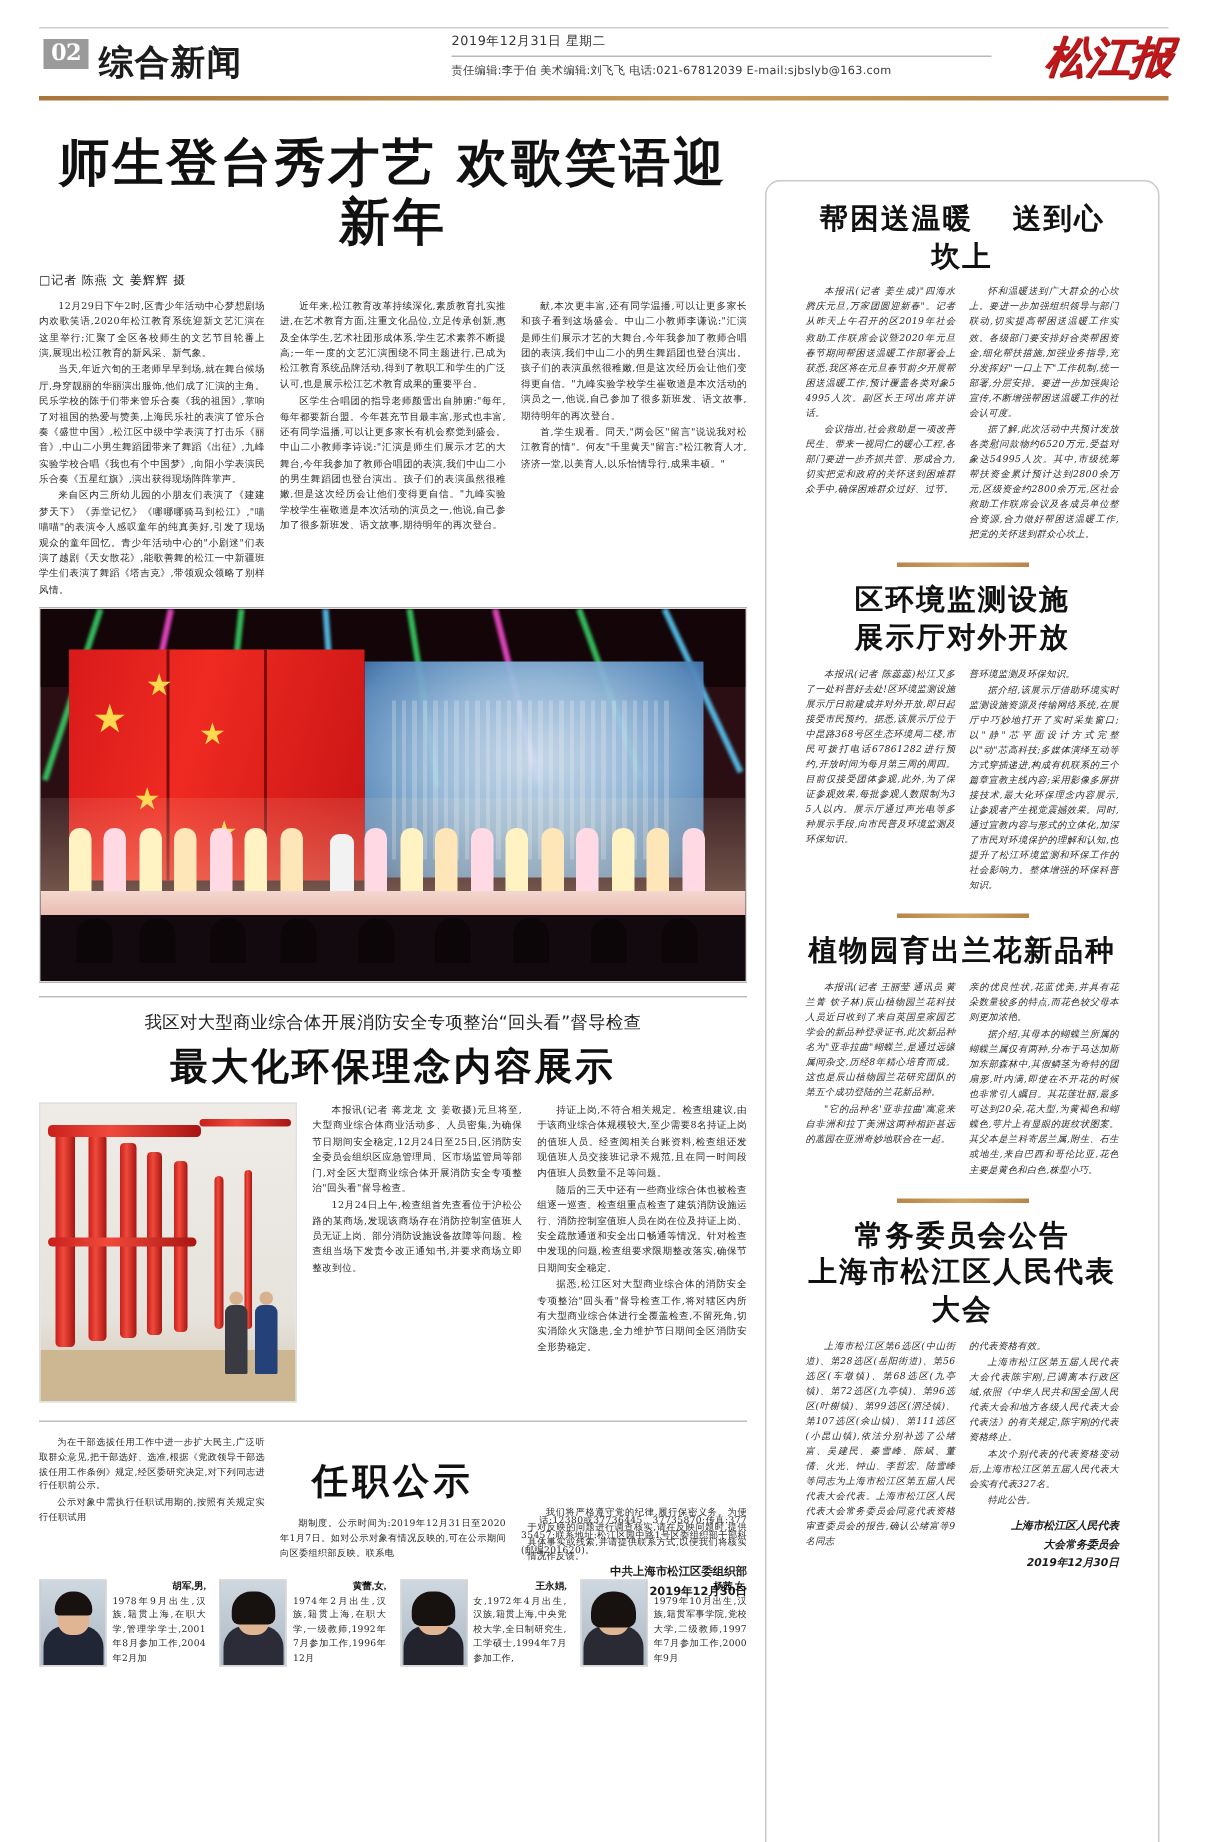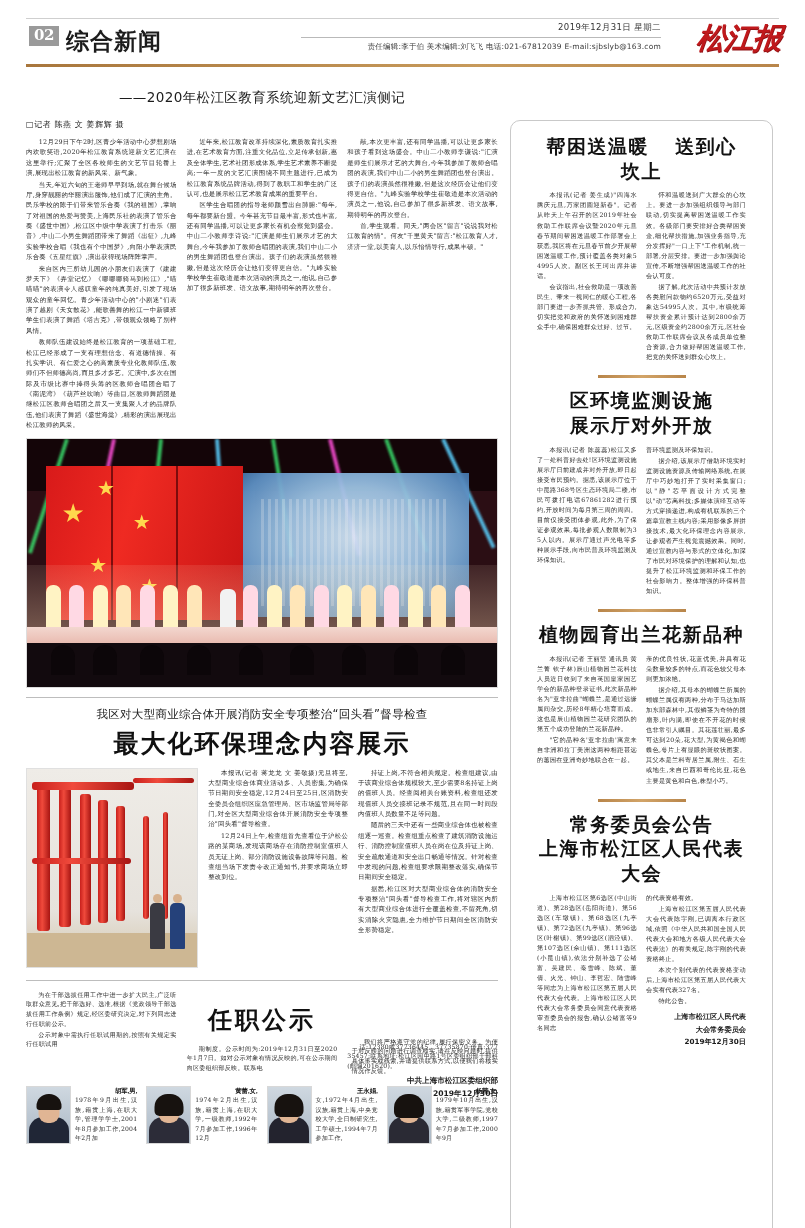--- a/index.html
+++ b/index.html
@@ -13,21 +13,21 @@
 
   
   .masthead { position: relative; height: 72px; margin: 0 26px; }
   .mast-topline { position: absolute; top: 18px; left: 0; right: 0; height: 1px; background: #cfcfcf; }
   .mast-botline { position: absolute; top: 64px; left: 0; right: 0; height: 3px;
      background: linear-gradient(to right,#a8763c,#c79a5b 60%,#b8854a); }
   .mast-left { position: absolute; top: 26px; left: 3px; display: flex; align-items: flex-start; gap: 7px; }
   .pagenum { background: #9a9a9a; color: #fff; font-weight: bold; font-size: 15px;
      padding: 2px 5px 2px 5px; line-height: 1.05; font-family: "DejaVu Serif", serif; letter-spacing: -0.5px; }
   .sectname { font-family: "DejaVu Serif", serif; font-weight: bold; font-size: 23px; color: #1c1c1c; letter-spacing: 1px; }
-  .mast-mid { position: absolute; top: 22px; right: 118px; width: 360px; text-align: right; }
+  .mast-mid { position: absolute; top: 22px; right: 118px; width: 360px; text-align: left; }
   .mast-date { font-size: 8.5px; color: #333; letter-spacing: 0.4px; }
   .mast-rule { height: 1px; background: #b9b9b9; margin: 3px 0 4px 0; }
   .mast-credits { font-size: 7.5px; color: #3a3a3a; letter-spacing: 0.2px; }
   .mast-logo { position: absolute; top: 19px; right: -2px; font-family: "DejaVu Serif", serif;
      font-size: 29px; font-weight: bold; color: #c0191c; font-style: italic;
      letter-spacing: -1px; transform: skewX(-6deg); text-shadow: 0.5px 0.5px 0 #8f1114; }
 
   
   .body-grid { display: flex; margin: 8px 26px 0 26px; height: 1130px; }
   .col-main { width: 484px; padding-right: 12px; }
@@ -116,21 +116,21 @@
      text-align: right; line-height: 1.55; }
   .p-bio { font-family: "DejaVu Serif", serif; font-size: 6.1px; line-height: 1.56; color: #2a2a2a;
      text-align: justify; word-break: break-all; letter-spacing: 0.2px; }
 
   
   .sb-title { font-family: "DejaVu Serif", serif; font-weight: bold; color: #111;
      text-align: center; letter-spacing: 1.5px; line-height: 1.3; }
   .sb-title.t1 { font-size: 19px; margin-top: 3px; }
   .sb-title.t2 { font-size: 19px; }
   .sb-two { display: flex; gap: 9px; margin-top: 7px; }
-  .sb-two .c { width: 50%; }
+  .sb-two .c { width: 50%; font-style: italic; }
   .sb-divider { margin: 12px auto 10px auto; width: 88px; height: 3px;
      background: linear-gradient(to right,#b8854a,#d2a468,#b8854a); }
   .sb-sign { text-align: right; font-family: "DejaVu Serif", serif; font-size: 7.2px;
      font-weight: bold; line-height: 1.75; color: #1b1b1b; margin-top: 5px; }
   .sb-sign .d { font-family: "DejaVu Sans", sans-serif; }
   .sb-bodytext { font-family: "DejaVu Serif", serif; font-size: 6.2px; line-height: 1.62;
      color: #2a2a2a; text-align: justify; text-indent: 2em; word-break: break-all; letter-spacing: 0.25px; }
   .sb-bodytext p { margin-bottom: 1px; }
 </style>
 </head>
@@ -151,30 +151,29 @@
     </div>
     <div class="mast-logo">松江报</div>
     <div class="mast-botline"></div>
   </div>
 
   <div class="body-grid">
 
     <div class="col-main">
 
       <div>
-        <div class="lead-sub">——2020年松江区教育系统迎新文艺汇演侧记</div>
+        <div class="lead-title">师生登台秀才艺  欢歌笑语迎新年</div>
         <div class="lead-byline">□记者 陈燕 文 姜辉辉 摄</div>
 
         <div class="tri">
           <div class="c">
             <div class="bodytext">
               <p>12月29日下午2时,区青少年活动中心梦想剧场内欢歌笑语,2020年松江教育系统迎新文艺汇演在这里举行;汇聚了全区各校师生的文艺节目轮番上演,展现出松江教育的新风采、新气象。</p>
               <p>当天,年近六旬的王老师早早到场,就在舞台候场厅,身穿靓丽的华丽演出服饰,他们成了汇演的主角。民乐学校的陈于们带来管乐合奏《我的祖国》,掌响了对祖国的热爱与赞美,上海民乐社的表演了管乐合奏《盛世中国》,松江区中级中学表演了打击乐《丽音》,中山二小男生舞蹈团带来了舞蹈《出征》,九峰实验学校合唱《我也有个中国梦》,向阳小学表演民乐合奏《五星红旗》,演出获得现场阵阵掌声。</p>
               <p>来自区内三所幼儿园的小朋友们表演了《建建梦天下》《弄堂记忆》《哪哪哪骑马到松江》,"喵喵喵"的表演令人感叹童年的纯真美好,引发了现场观众的童年回忆。青少年活动中心的"小剧迷"们表演了越剧《天女散花》,能歌善舞的松江一中新疆班学生们表演了舞蹈《塔吉克》,带领观众领略了别样风情。</p>
-              <p>教师队伍建设始终是松江教育的一项基础工程,松江已经形成了一支有理想信念、有道德情操、有扎实学识、有仁爱之心的高素质专业化教师队伍,教师们不但师德高尚,而且多才多艺。汇演中,多次在国际及市级比赛中捧得头筹的区教师合唱团合唱了《南泥湾》《葫芦丝吹响》等曲目,区教师舞蹈团是继松江区教师合唱团之后又一支集聚人才的品牌队伍,他们表演了舞蹈《盛世海棠》,精彩的演出展现出松江教师的风采。</p>
             </div>
           </div>
           <div class="c">
             <div class="bodytext">
               <p>近年来,松江教育改革持续深化,素质教育扎实推进,在艺术教育方面,注重文化品位,立足传承创新,惠及全体学生,艺术社团形成体系,学生艺术素养不断提高;一年一度的文艺汇演围绕不同主题进行,已成为松江教育系统品牌活动,得到了教职工和学生的广泛认可,也是展示松江艺术教育成果的重要平台。</p>
               <p>区学生合唱团的指导老师颜雪出自肺腑:"每年,每年都要新台盟。今年甚充节目最丰富,形式也丰富,还有同学温播,可以让更多家长有机会察觉到盛会。中山二小教师李诗说:"汇演是师生们展示才艺的大舞台,今年我参加了教师合唱团的表演,我们中山二小的男生舞蹈团也登台演出。孩子们的表演虽然很稚嫩,但是这次经历会让他们变得更自信。"九峰实验学校学生崔敬道是本次活动的演员之一,他说,自己参加了很多新班发、语文故事,期待明年的再次登台。</p>
             </div>
           </div>
           <div class="c">
             <div class="bodytext">

